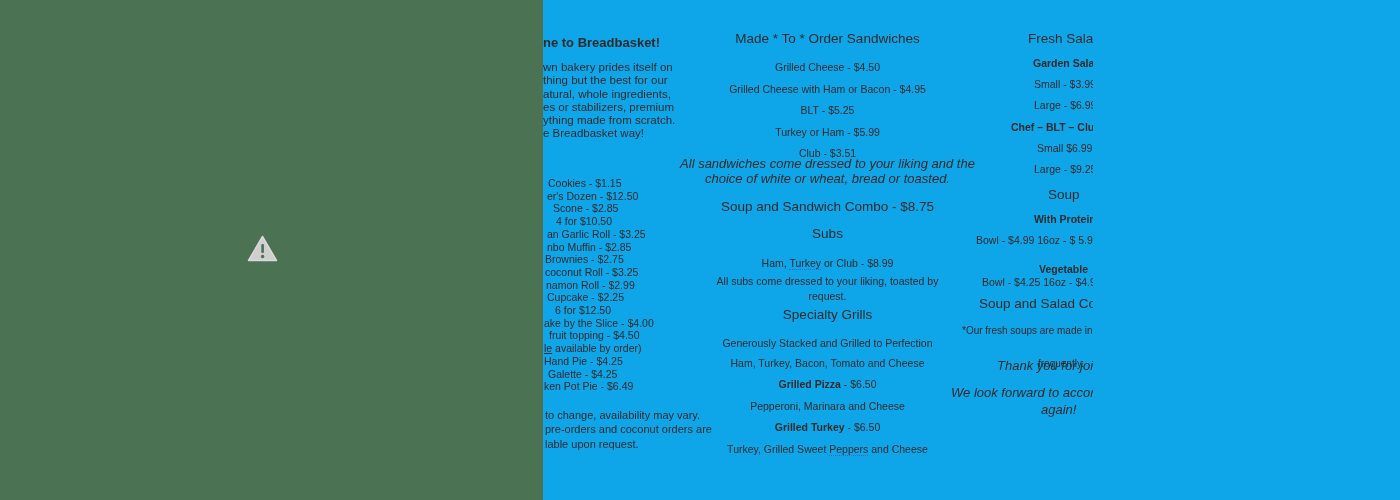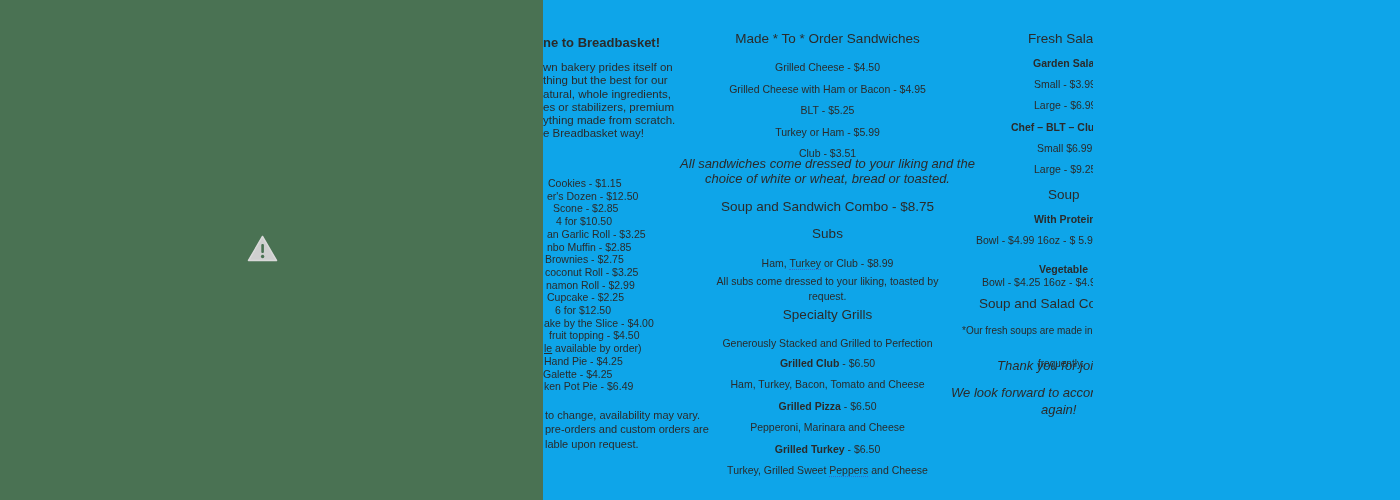--- a/index.html
+++ b/index.html
@@ -23,21 +23,21 @@
   .blist > div:nth-child(6){padding-left:4px}
   .blist > div:nth-child(7){padding-left:2px}
   .blist > div:nth-child(8){padding-left:2px}
   .blist > div:nth-child(9){padding-left:3px}
   .blist > div:nth-child(10){padding-left:4px}
   .blist > div:nth-child(11){padding-left:12px}
   .blist > div:nth-child(12){padding-left:1px}
   .blist > div:nth-child(13){padding-left:6px}
   .blist > div:nth-child(14){padding-left:1px}
   .blist > div:nth-child(15){padding-left:1px}
-  .blist > div:nth-child(16){}
+  .blist > div:nth-child(16){padding-left:5px}
   .blist > div:nth-child(17){padding-left:1px}
   .bnote  { left:545px; top:408px; font-size:11px; line-height:14.4px; }
   .le-link { text-decoration:underline; color:#2b2b2b; cursor:pointer; }
 
   
   .mid { left:660px; width:335px; text-align:center; }
   .m-head   { top:31px;  font-size:13.5px; }
   .m-items  { top:57px;  font-size:10.5px; line-height:21.5px; }
   .m-note   { top:156px; font-size:13px; line-height:15px;font-style:italic; }
   .m-combo  { top:199px; font-size:13.5px; }
@@ -96,21 +96,21 @@
       <div>ake by the Slice - $4.00</div>
       <div>fruit topping - $4.50</div>
       <div><span class="le-link">le</span><span> available by order)</span></div>
       <div>Hand Pie - $4.25</div>
       <div>Galette - $4.25</div>
       <div>ken Pot Pie - $6.49</div>
     </div>
 
     <div class="abs bnote">
       <div>to change, availability may vary.</div>
-      <div>pre-orders and custom orders are</div>
+      <div>pre-orders and coconut orders are</div>
       <div>lable upon request.</div>
     </div>
 
     <div class="abs mid m-head">Made * To * Order Sandwiches</div>
 
     <div class="abs mid m-items">
       <div>Grilled Cheese - $4.50</div>
       <div>Grilled Cheese with Ham or Bacon - $4.95</div>
       <div>BLT - $5.25</div>
       <div>Turkey or Ham - $5.99</div>
@@ -130,21 +130,20 @@
 
     <div class="abs mid m-subs-note">
       <div>All subs come dressed to your liking, toasted by</div>
       <div>request.</div>
     </div>
 
     <div class="abs mid m-grill-h">Specialty Grills</div>
     <div class="abs mid m-tagline">Generously Stacked and Grilled to Perfection</div>
 
     <div class="abs mid m-grills">
-      <div><span class="bold">Grilled Club</span><span> - $6.50</span></div>
       <div>Ham, Turkey, Bacon, Tomato and Cheese</div>
       <div><span class="bold">Grilled Pizza</span><span> - $6.50</span></div>
       <div>Pepperoni, Marinara and Cheese</div>
       <div><span class="bold">Grilled Turkey</span><span> - $6.50</span></div>
       <div><span>Turkey, Grilled Sweet </span><span class="squiggle">Peppers</span><span> and Cheese</span></div>
     </div>
 
     <div class="abs rh" style="left:1028px; top:31px;">Fresh Salad</div>
     <div class="abs rb" style="left:1033px; top:57px;">Garden Salad</div>
     <div class="abs r" style="left:1034px; top:78px;">Small - $3.99</div>

